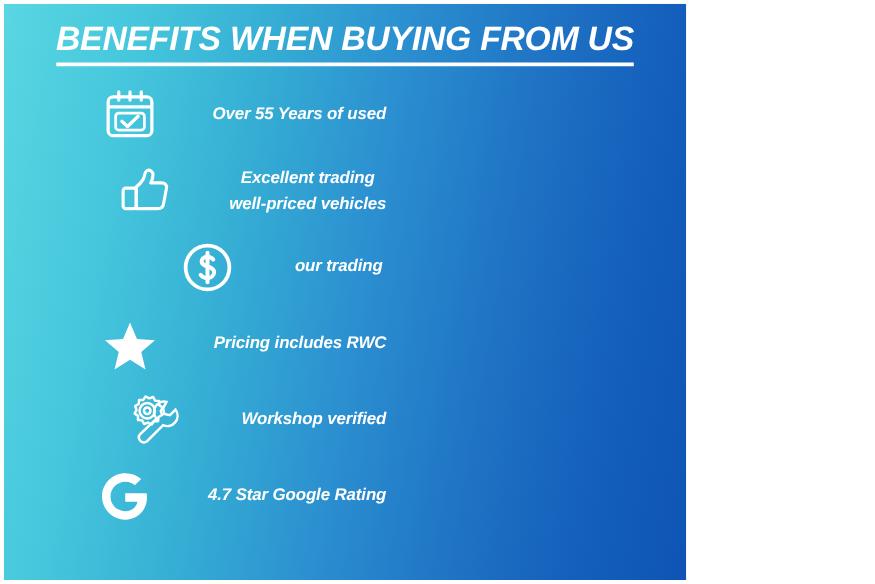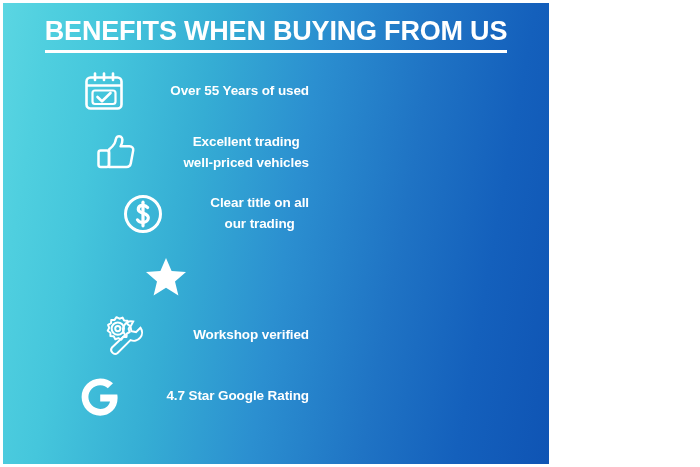--- a/index.html
+++ b/index.html
@@ -22,20 +22,21 @@
                 #5BD6E2 0%,
                 #4FCFDF 8%,
                 #45C6DC 18%,
                 #35ADD4 35%,
                 #2B8FD0 52%,
                 #1F73C4 70%,
                 #1460BC 85%,
                 #0F54B4 100%);
     border: 3px solid #ffffff;
     overflow: hidden;
+    font-style: italic;
   }
 
   
   #title-wrap {
     position: absolute;
     left: 0;
     right: 0;
     top: 14px;
     text-align: center;
   }
@@ -138,32 +139,32 @@
       <div class="icon-cell">
         <svg width="50" height="50" viewBox="0 0 50 50">
           <circle cx="25" cy="25" r="17.5" fill="none" stroke="#ffffff" stroke-width="3"></circle>
           <path d="M29.6 18.6 C28.2 16.9 26.3 16.2 24.3 16.4 C21.8 16.7 20.2 18.3 20.3 20.3
                    C20.4 22.6 22.6 23.4 25.2 24.2 C28.1 25.1 30.3 26.1 30.3 28.8
                    C30.3 31.2 28.2 33.2 25.4 33.4 C22.9 33.6 20.8 32.7 19.5 30.9" fill="none" stroke="#ffffff" stroke-width="3.2" stroke-linecap="round"></path>
           <line x1="25" y1="13.2" x2="25" y2="36.8" stroke="#ffffff" stroke-width="3.2" stroke-linecap="round"></line>
         </svg>
       </div>
       <div class="text-cell">
-        <span class="line">Clear title on all</span>
         <span class="line">our trading</span>
       </div>
     </div>
 
     <div class="benefit-row">
       <div class="icon-cell">
         <svg width="50" height="50" viewBox="0 0 50 50">
           <polygon points="25,8 30.6,21.1 45,22.1 34,31.5 37.4,45.5 25,37.8 12.6,45.5 16,31.5 5,22.1 19.4,21.1" fill="#ffffff"></polygon>
         </svg>
       </div>
       <div class="text-cell">
+        <span class="line">Pricing includes RWC</span>
       </div>
     </div>
 
     <div class="benefit-row">
       <div class="icon-cell">
         <svg width="52" height="50" viewBox="0 0 52 50">
           <g fill="none" stroke="#ffffff" stroke-width="2" stroke-linejoin="round">
             <path d="M17.5 6.2 l2.9 1.5 3.1 -1.1 1.6 2.9 3.3 0.3 0 3.3 2.7 1.9 -1.5 2.9 1.1 3.1
                      -2.9 1.6 -0.3 3.3 -3.3 0 -1.9 2.7 -2.9 -1.5 -3.1 1.1 -1.6 -2.9 -3.3 -0.3
                      0 -3.3 -2.7 -1.9 1.5 -2.9 -1.1 -3.1 2.9 -1.6 0.3 -3.3 3.3 0 Z"></path>

